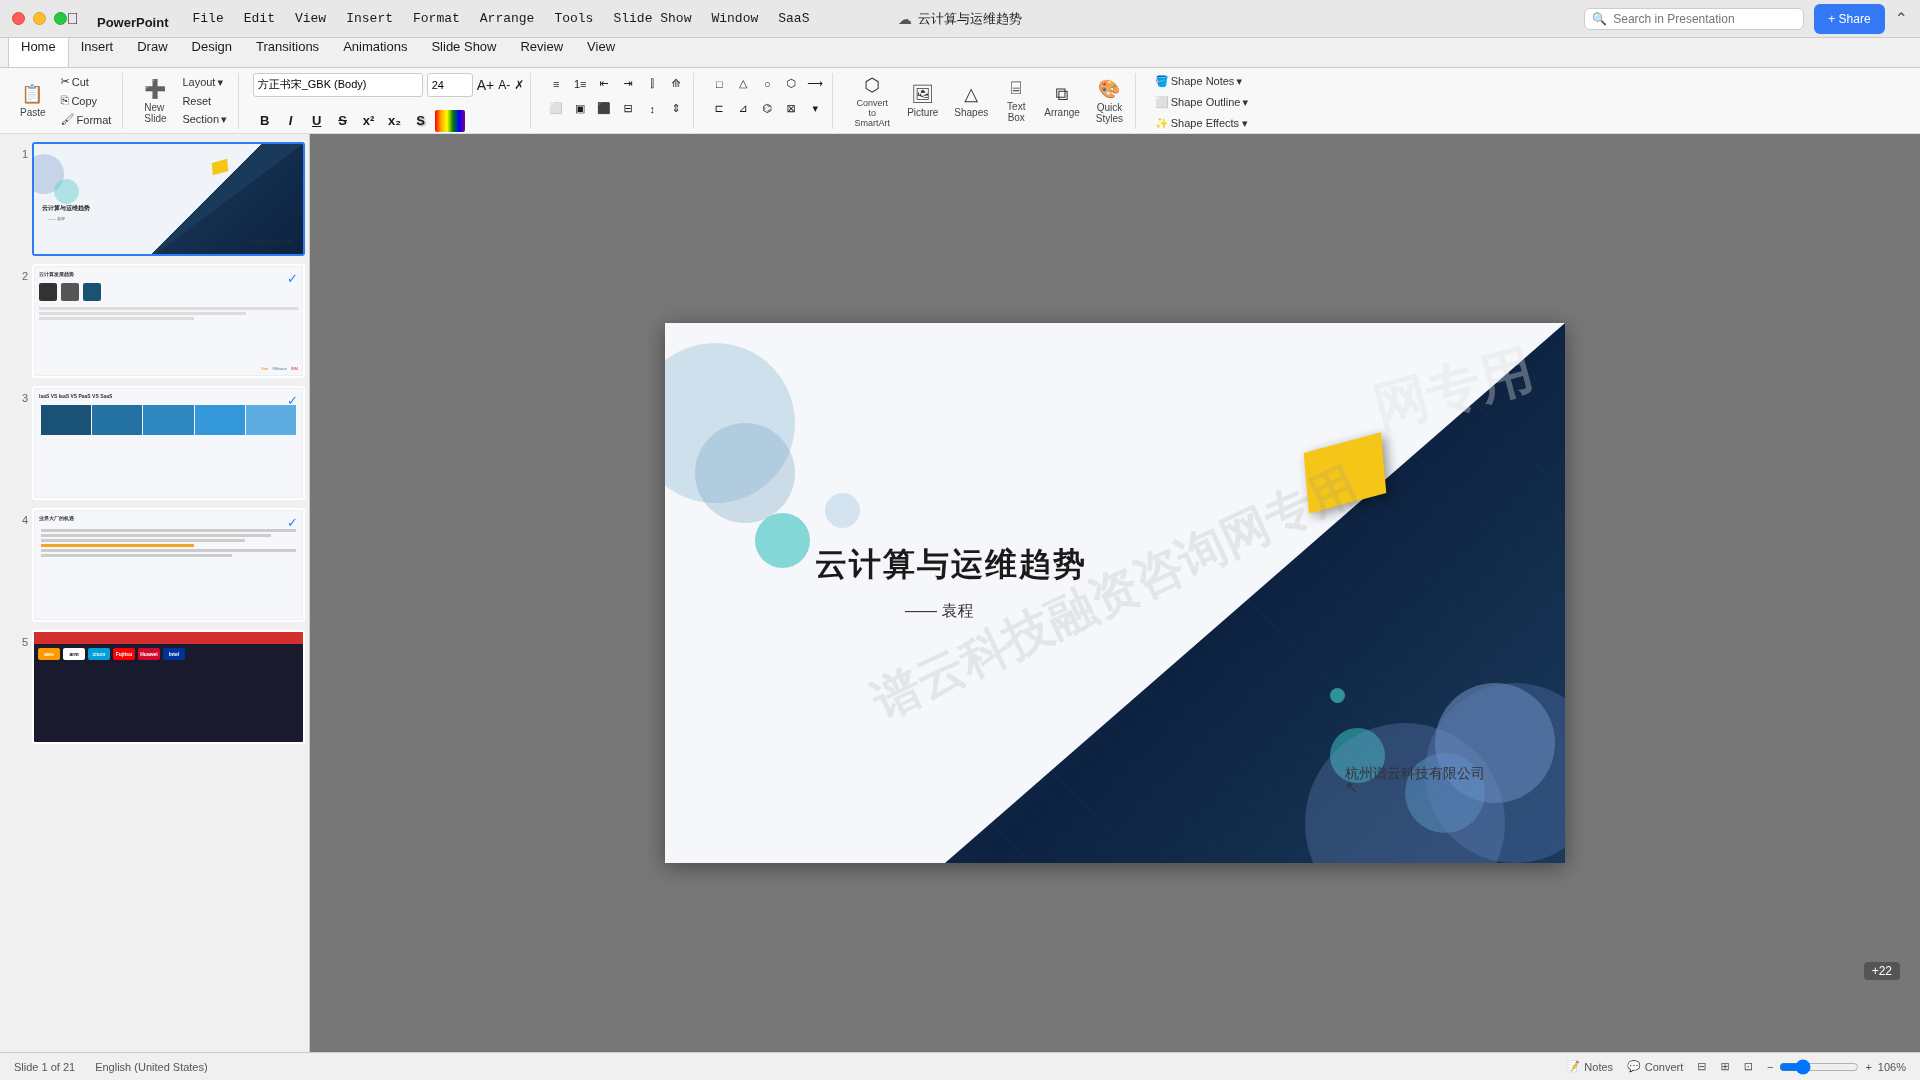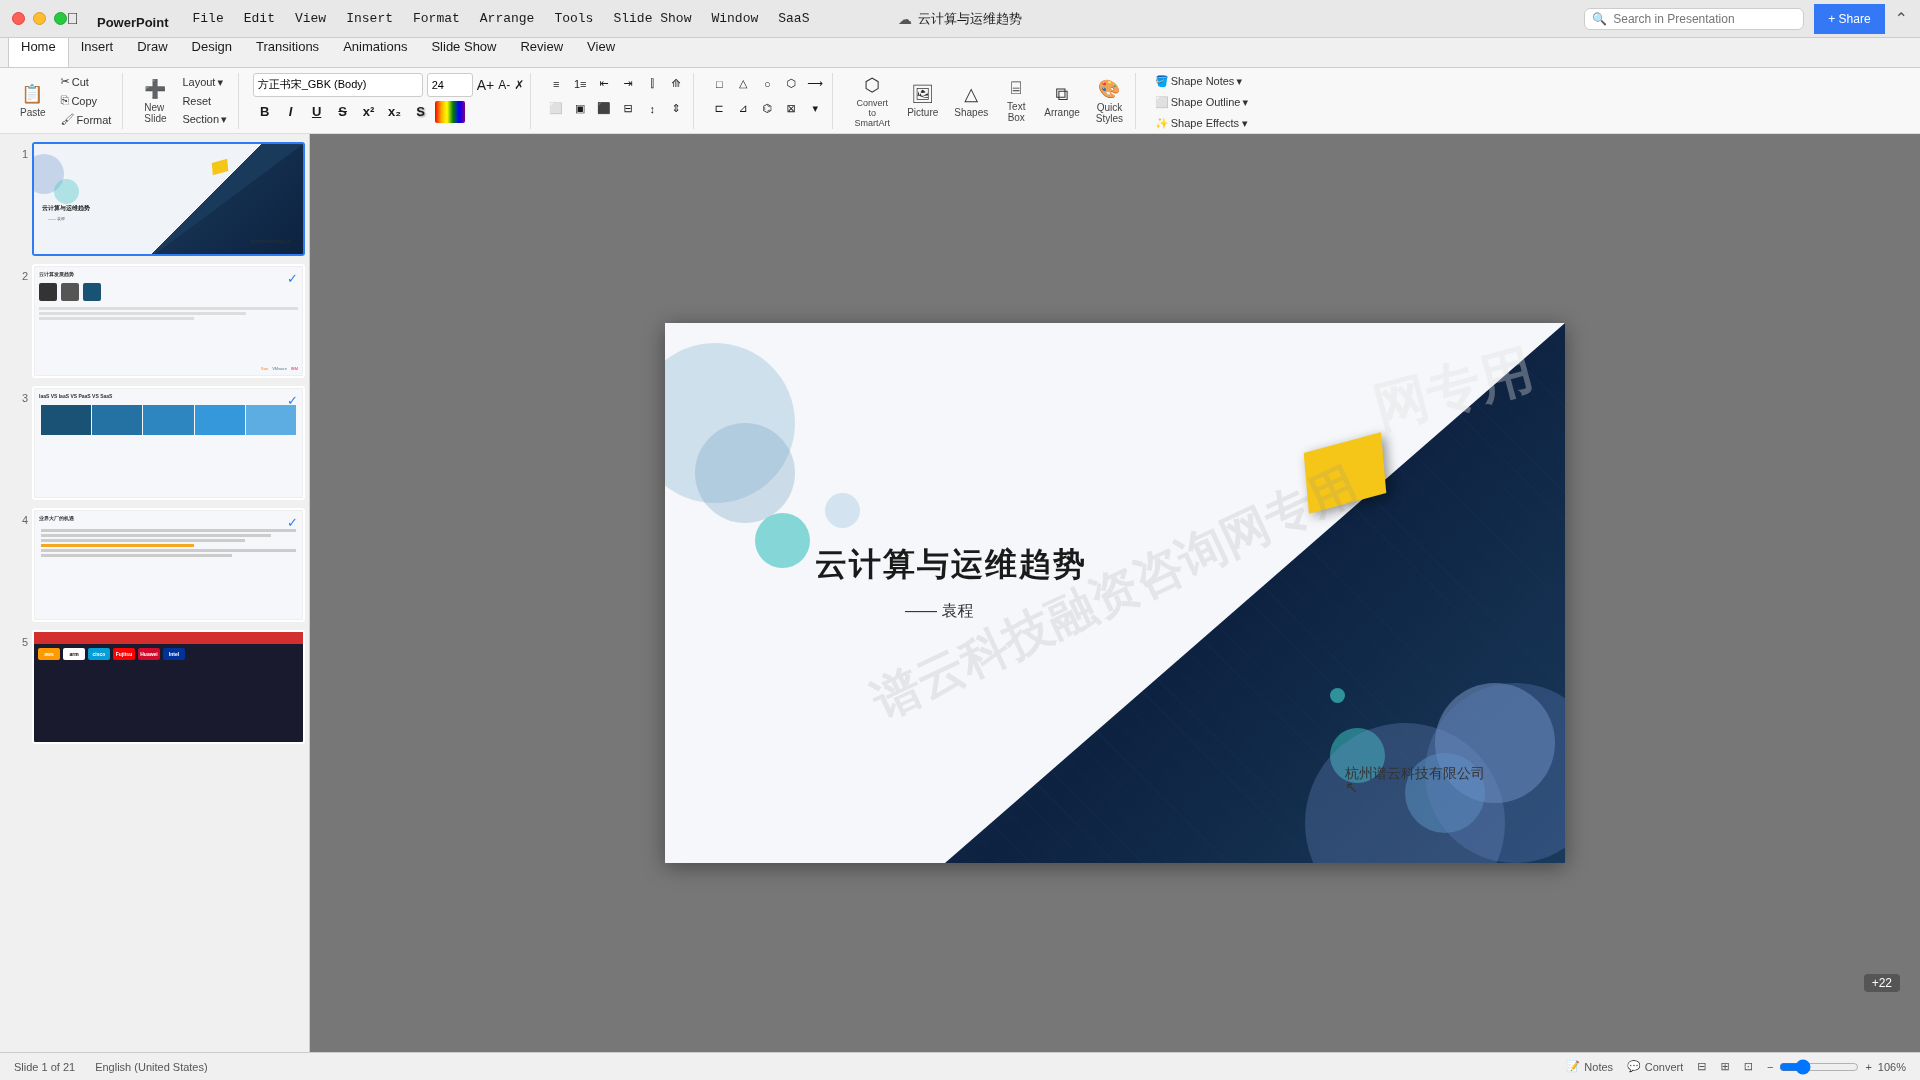--- a/index.html
+++ b/index.html
@@ -16,21 +16,21 @@
     .tl.yellow { background: #febc2e; border: 1px solid #d4a12a; }
     .tl.green { background: #28c840; border: 1px solid #1faa34; }
     .apple-icon { margin-right: 8px; font-size: 16px; }
     .titlebar-app { font-weight: 600; font-size: 13px; margin-left: 10px; margin-top: 7px; }
     .titlebar-menus { display: flex; gap: 4px; margin-left: 16px; }
     .titlebar-menu { font-size: 13px; padding: 2px 8px; cursor: pointer; border-radius: 4px; font-family: Liberation Mono, monospace; }
     .titlebar-center { position: absolute; left: 50%; transform: translateX(-50%); font-size: 13px; font-weight: 500; display: flex; align-items: center; gap: 6px; }
     .title-icon { font-size: 14px; color: #555; }
     .titlebar-right { margin-left: auto; display: flex; align-items: center; gap: 10px; }
     .search-box { background: #fff; border: 1px solid #ccc; border-radius: 6px; padding: 3px 28px; font-size: 12px; width: 220px; color: #888; }
-    .share-btn { background: #3478f6; color: white; border: none; border-radius: 0; padding: 8px 14px; font-size: 12px; cursor: pointer; }
+    .share-btn { background: #3478f6; color: white; border: none; border-radius: 6px; padding: 8px 14px; font-size: 12px; cursor: pointer; }
 
     
     #ribbon-tabs {
       height: 30px; background: #f0f0f0; border-bottom: 1px solid #ccc; display: flex; align-items: flex-end; padding: 0 8px;
     }
     .ribbon-tab { font-size: 13px; padding: 13px 12px; cursor: pointer; border-radius: 4px 4px 0 0; }
     .ribbon-tab.active { background: #fff; border: 1px solid #ccc; border-bottom: none; font-weight: 500; }
 
     
     #toolbar {
@@ -177,21 +177,21 @@
       </div>
       <div class="tb-btn-small">
         <span>Reset</span>
       </div>
       <div class="tb-btn-small">
         <span>Section</span> ▾
       </div>
     </div>
   </div>
 
-  <div class="toolbar-group" style="flex-direction:column;align-items:flex-start;gap:3px;">
+  <div class="toolbar-group" style="flex-direction:column;align-items:flex-start;gap:12px;">
     <div style="display:flex;gap:4px;align-items:center;">
       <input class="font-selector" type="text" value="方正书宋_GBK (Body)" style="">
       <input class="font-size-selector" type="text" value="24" style="">
       <span style="font-size:14px;cursor:pointer;">A+</span>
       <span style="font-size:12px;cursor:pointer;">A-</span>
       <span style="font-size:12px;cursor:pointer;">✗</span>
     </div>
     <div class="format-row">
       <div class="format-btn" style="font-weight:900;">B</div>
       <div class="format-btn" style="font-style:italic;">I</div>
@@ -423,21 +423,21 @@
 
       <div class="slide1-subtitle">—— 袁程</div>
 
       <div class="slide1-company">杭州谱云科技有限公司</div>
 
       <div style="position:absolute;left:680px;top:455px;font-size:16px;color:#333;pointer-events:none;z-index:50;">↖</div>
 
     </div>
 
 
-    <div style="position:absolute;bottom:60px;right:20px;background:#555;color:#fff;border-radius:4px;padding:2px 8px;font-size:12px;">+22</div>
+    <div style="position:absolute;bottom:72px;right:20px;background:#555;color:#fff;border-radius:4px;padding:2px 8px;font-size:12px;">+22</div>
   </div>
 
 </div>
 
 <div id="statusbar">
   <span>Slide 1 of 21</span>
   <span>English (United States)</span>
   <div class="status-right">
     <div class="status-btn">
       <span>📝</span>

